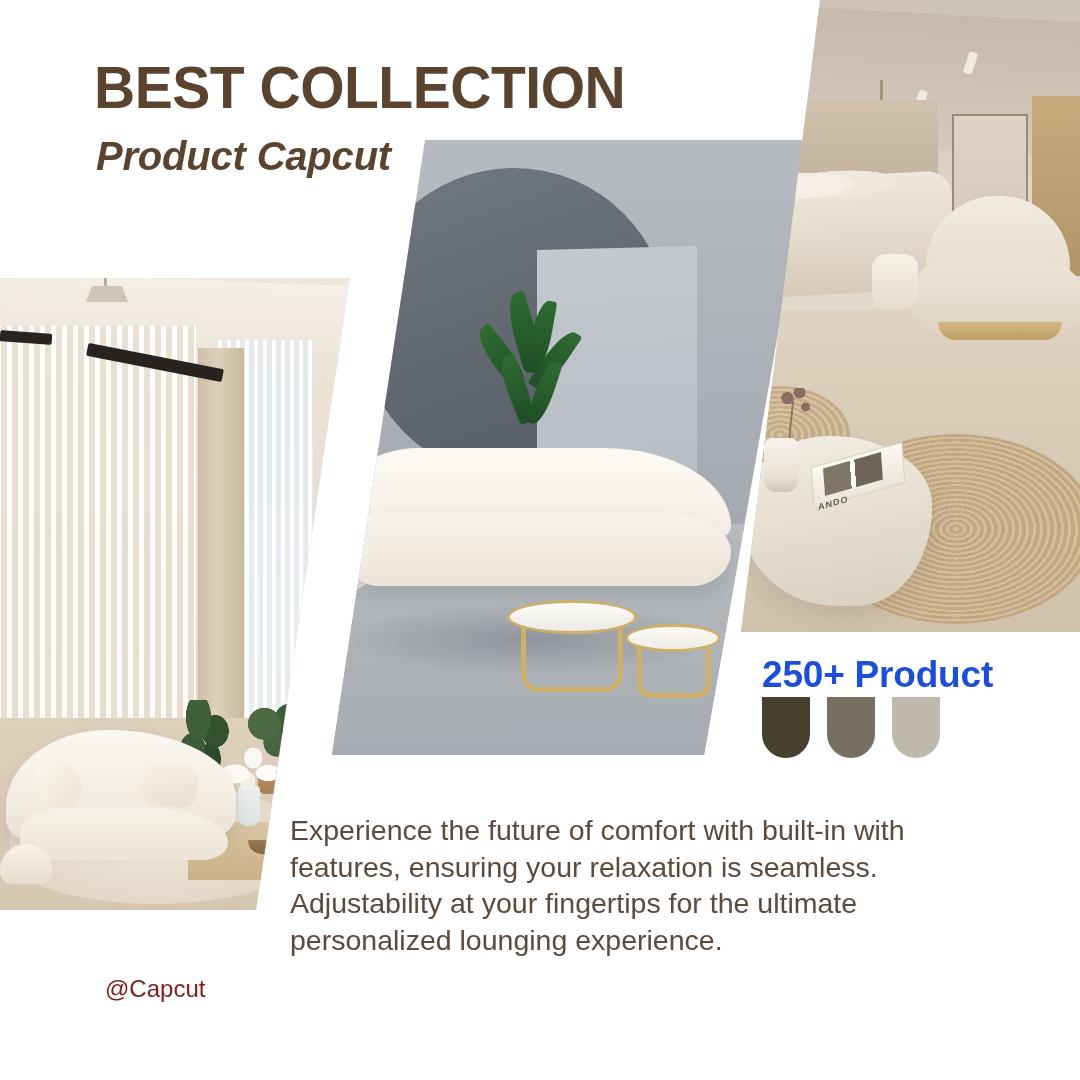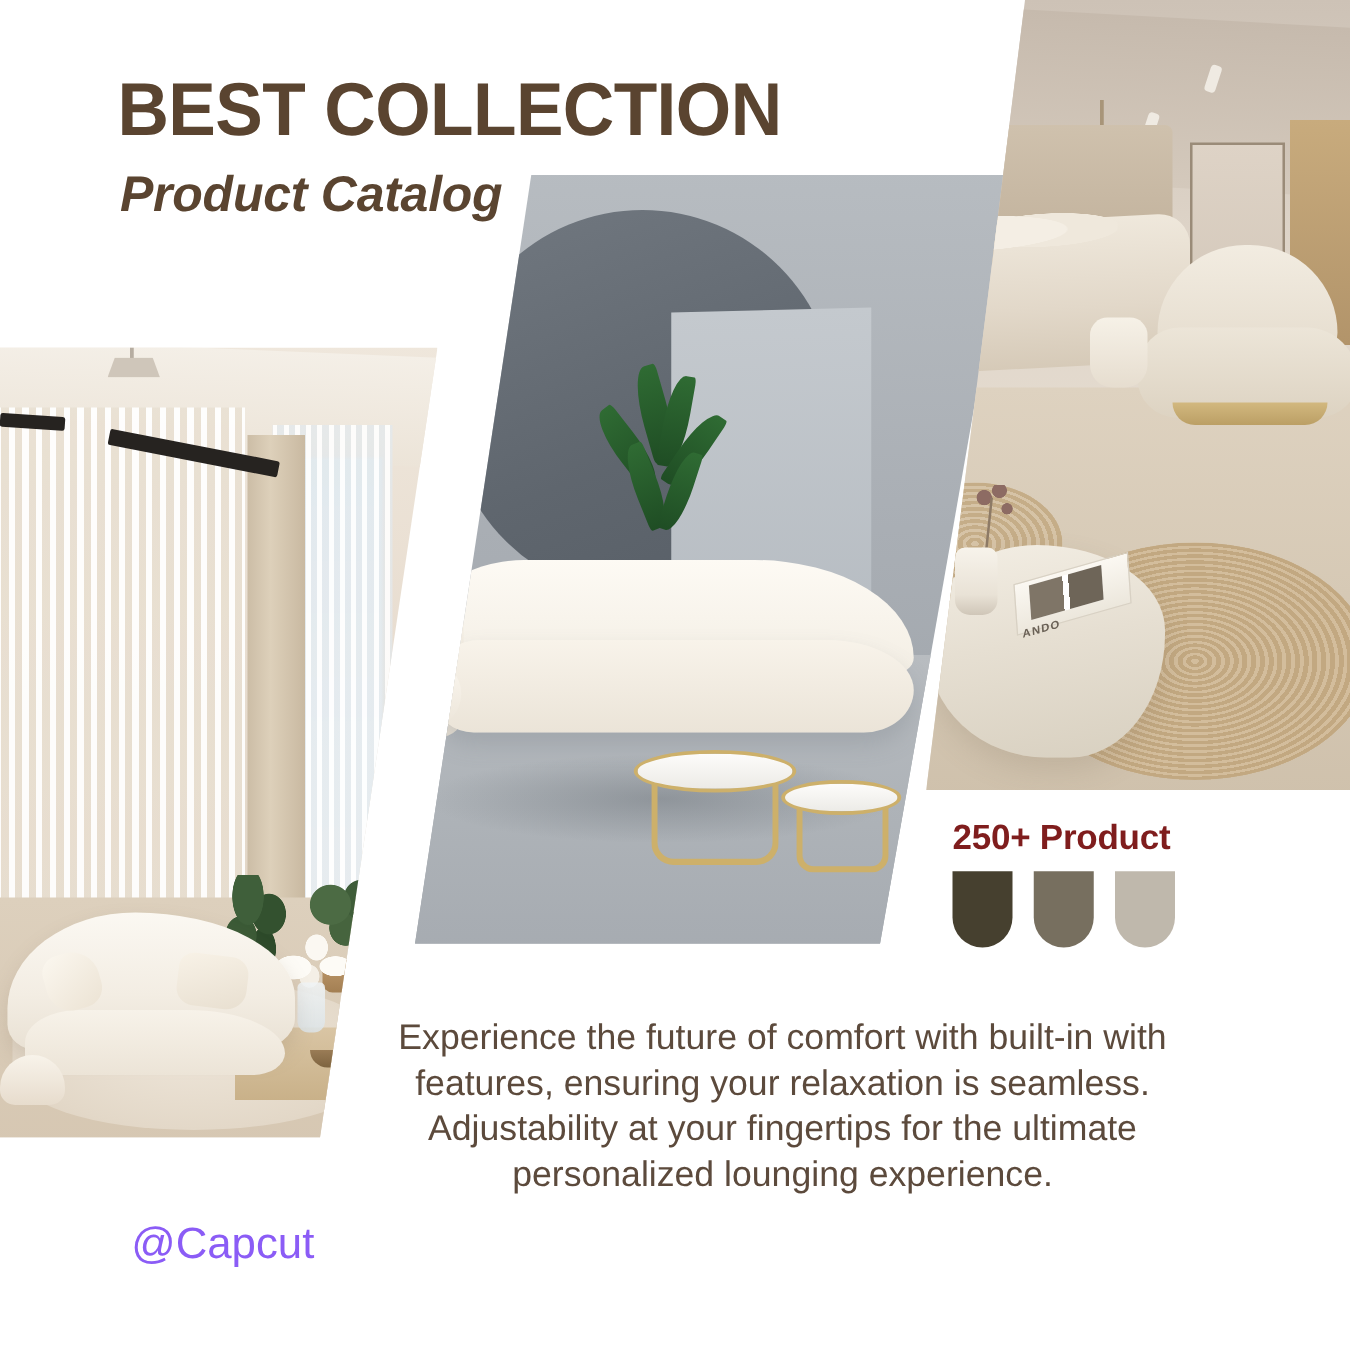--- a/index.html
+++ b/index.html
@@ -3,21 +3,21 @@
 <meta charset="utf-8">
 <style>
   * { margin:0; padding:0; box-sizing:border-box; }
   html, body { width:1080px; height:1080px; }
   body {
     background:#ffffff;
     font-family:"Liberation Sans", sans-serif;
     overflow:hidden;
     position:relative;
   }
-  #poster { position:relative; width:1080px; height:1078px; background:#ffffff; overflow:hidden;text-align:center; }
+  #poster { position:relative; width:1080px; height:1078px; background:#ffffff; overflow:hidden; }
 
   
   .headline {
     position:absolute; left:94px; top:58px;
     font-size:60px; line-height:1.0;
     font-weight:900; letter-spacing:-0.5px;
     color:#5a4430;
     transform:scaleX(0.95); transform-origin:left top;
     white-space:nowrap;
   }
@@ -379,51 +379,51 @@
       radial-gradient(circle at 78% 34%, #8d6b63 0 9%, transparent 10%);
   }
   .rs-branch-stem {
     position:absolute; left:70px; bottom:196px; width:2px; height:46px;
     background:#8d7a66; transform:rotate(6deg);
   }
 
   
   .product-count {
     position:absolute; left:762px; top:654px;
-    font-size:28px; font-weight:bold; letter-spacing:-0.2px;
-    color:#7f1d1d; white-space:nowrap;
+    font-size:37px; font-weight:bold; letter-spacing:-0.2px;
+    color:#1d4ed8; white-space:nowrap;
   }
   .swatch-row { position:absolute; left:762px; top:697px; display:flex; gap:17px; }
   .swatch { width:48px; height:61px; border-radius:0 0 24px 24px; }
 
   
   .body-copy {
     position:absolute; left:290px; top:812px; width:672px;
     font-size:28.5px; line-height:36.5px;
     color:#5c4a3c; font-weight:normal;
   }
 
   
   .handle {
     position:absolute; left:105px; top:975px;
-    font-size:35px; color:#8b5cf6; white-space:nowrap;
+    font-size:24px; color:#7f1d1d; white-space:nowrap;
   }
   .website {
     position:absolute; right:122px; top:975px;
     font-size:25px; font-weight:bold; color:#5a4430;
     letter-spacing:-0.2px; white-space:nowrap;
   }
 </style>
 </head>
 <body>
 
 <div id="poster">
 
   <div class="headline">BEST COLLECTION</div>
-  <div class="subhead">Product Catalog</div>
+  <div class="subhead">Product Capcut</div>
 
   <div class="panel" id="panel-left">
     <div class="scene">
       <div class="ls-wall"></div>
       <div class="ls-ceiling"></div>
       <div class="ls-window"></div>
       <div class="ls-curtain"></div>
       <div class="ls-curtain2"></div>
       <div class="ls-column"></div>
       <div class="ls-pendant-rod"></div>

